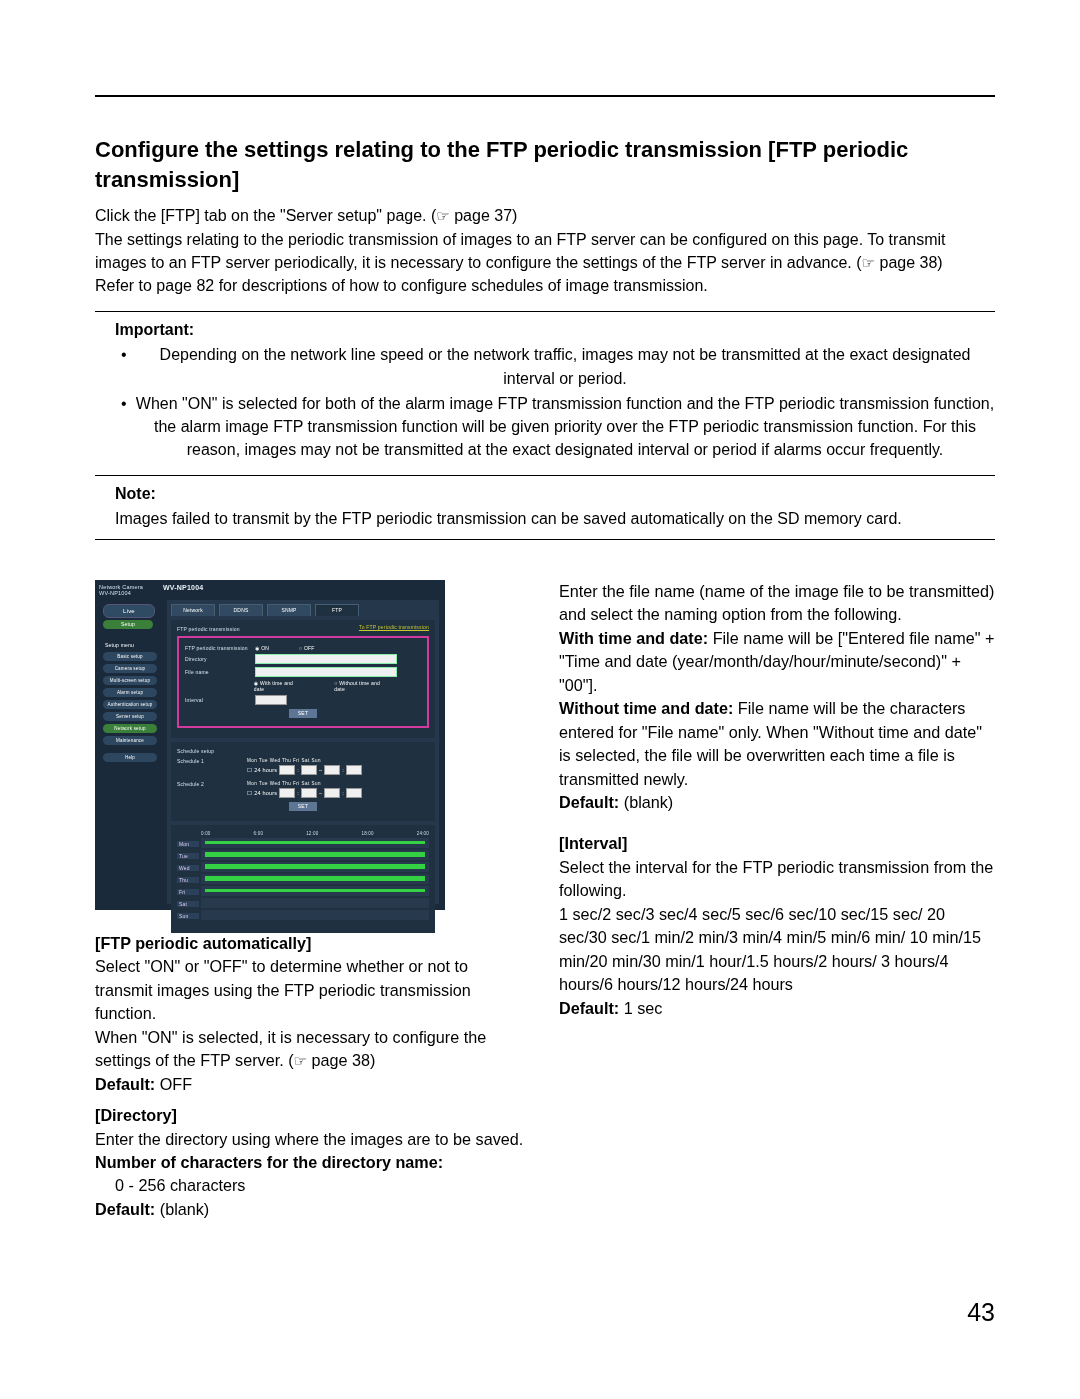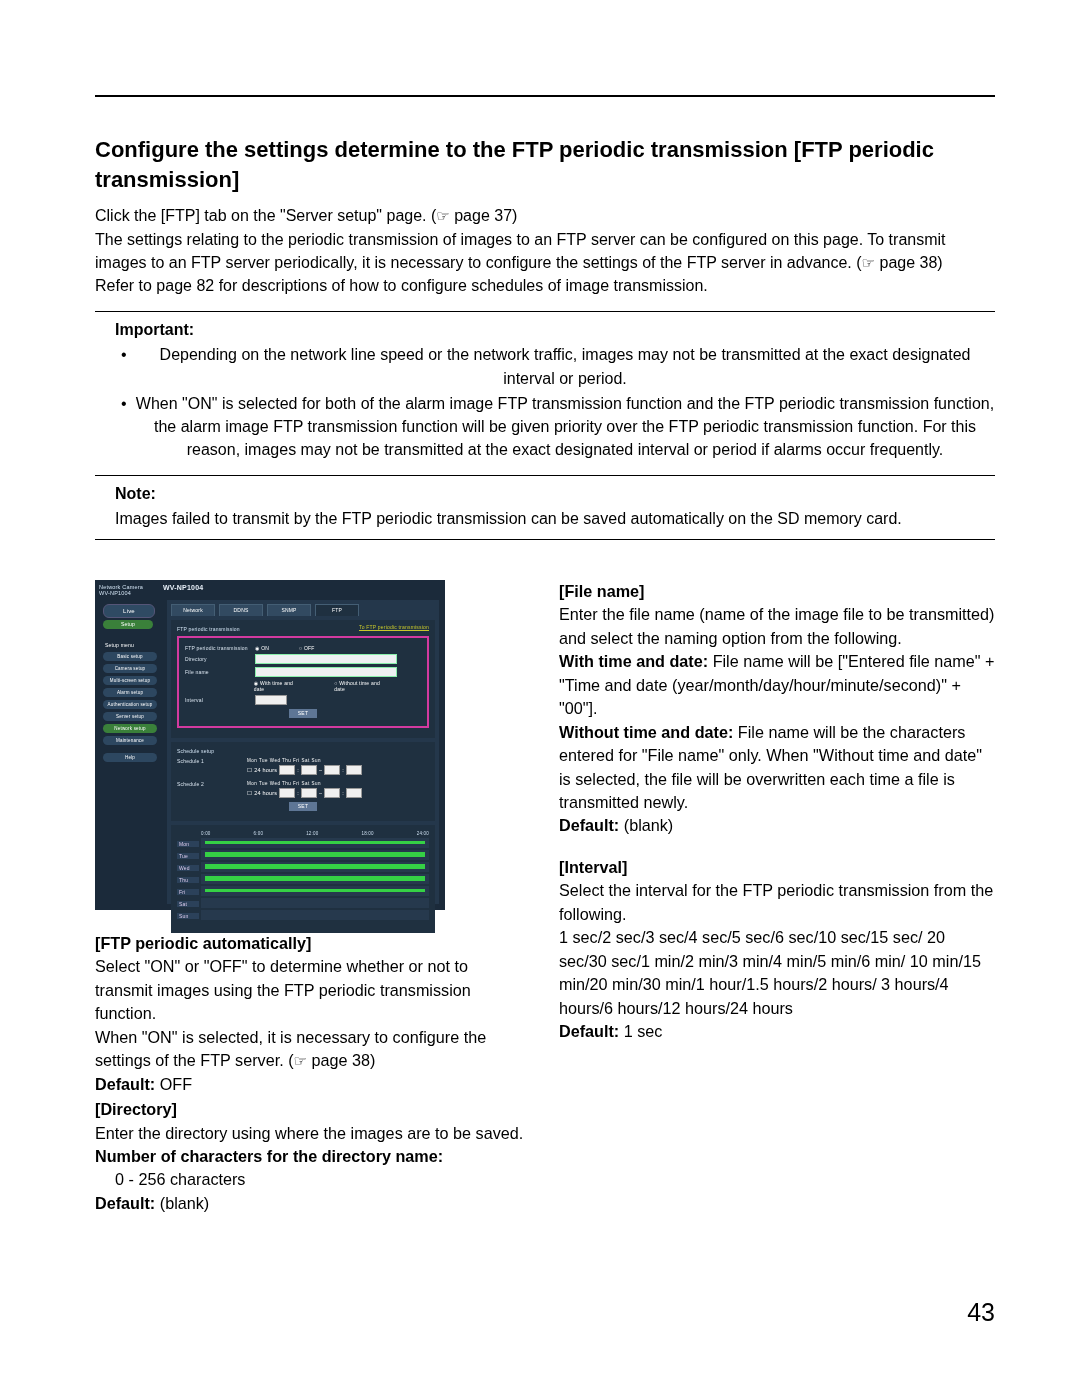--- a/index.html
+++ b/index.html
@@ -180,21 +180,21 @@
     font-size:25px;
   }
   .pointer { font-size:15px; }
 </style>
 </head>
 <body>
 
 <div class="page">
   <div class="top-rule"></div>
 
-  <h1>Configure the settings determine to the FTP periodic transmission [FTP periodic transmission]</h1>
+  <h1>Configure the settings relating to the FTP periodic transmission [FTP periodic transmission]</h1>
 
   <div class="intro body-text">
     <p>
       <span>Click the [FTP] tab on the "Server setup" page. (</span><span class="pointer">☞</span><span> page 37)</span>
     </p>
     <p>
       <span>The settings relating to the periodic transmission of images to an FTP server can be configured on this page. To transmit images to an FTP server periodically, it is necessary to configure the settings of the FTP server in advance. (</span><span class="pointer">☞</span><span> page 38)</span>
     </p>
     <p>Refer to page 82 for descriptions of how to configure schedules of image transmission.</p>
   </div>
@@ -342,30 +342,29 @@
       </div>
 
       <div class="body-text">
         <p><b>[FTP periodic automatically]</b></p>
         <p>Select "ON" or "OFF" to determine whether or not to transmit images using the FTP periodic transmission function.</p>
         <p>
           <span>When "ON" is selected, it is necessary to configure the settings of the FTP server. (</span><span class="pointer">☞</span><span> page 38)</span>
         </p>
         <p><b>Default: </b><span>OFF</span></p>
 
-        <p style="margin-top:2px;"><b>[Directory]</b></p>
+        <p style="margin-top:8px;"><b>[Directory]</b></p>
         <p>Enter the directory using where the images are to be saved.</p>
         <p><b>Number of characters for the directory name:</b></p>
         <p class="pshift">0 - 256 characters</p>
         <p><b>Default: </b><span>(blank)</span></p>
       </div>
     </div>
 
     <div class="col-right body-text">
-      <p><b>[File name]</b></p>
       <p>Enter the file name (name of the image file to be transmitted) and select the naming option from the following.</p>
       <p><b>With time and date: </b><span>File name will be ["Entered file name" + "Time and date (year/month/day/hour/minute/second)" + "00"].</span></p>
       <p><b>Without time and date: </b><span>File name will be the characters entered for "File name" only. When "Without time and date" is selected, the file will be overwritten each time a file is transmitted newly.</span></p>
       <p><b>Default: </b><span>(blank)</span></p>
 
       <p style="margin-top:18px;"><b>[Interval]</b></p>
       <p>Select the interval for the FTP periodic transmission from the following.</p>
       <p>1 sec/2 sec/3 sec/4 sec/5 sec/6 sec/10 sec/15 sec/ 20 sec/30 sec/1 min/2 min/3 min/4 min/5 min/6 min/ 10 min/15 min/20 min/30 min/1 hour/1.5 hours/2 hours/ 3 hours/4 hours/6 hours/12 hours/24 hours</p>
       <p><b>Default: </b><span>1 sec</span></p>
     </div>

